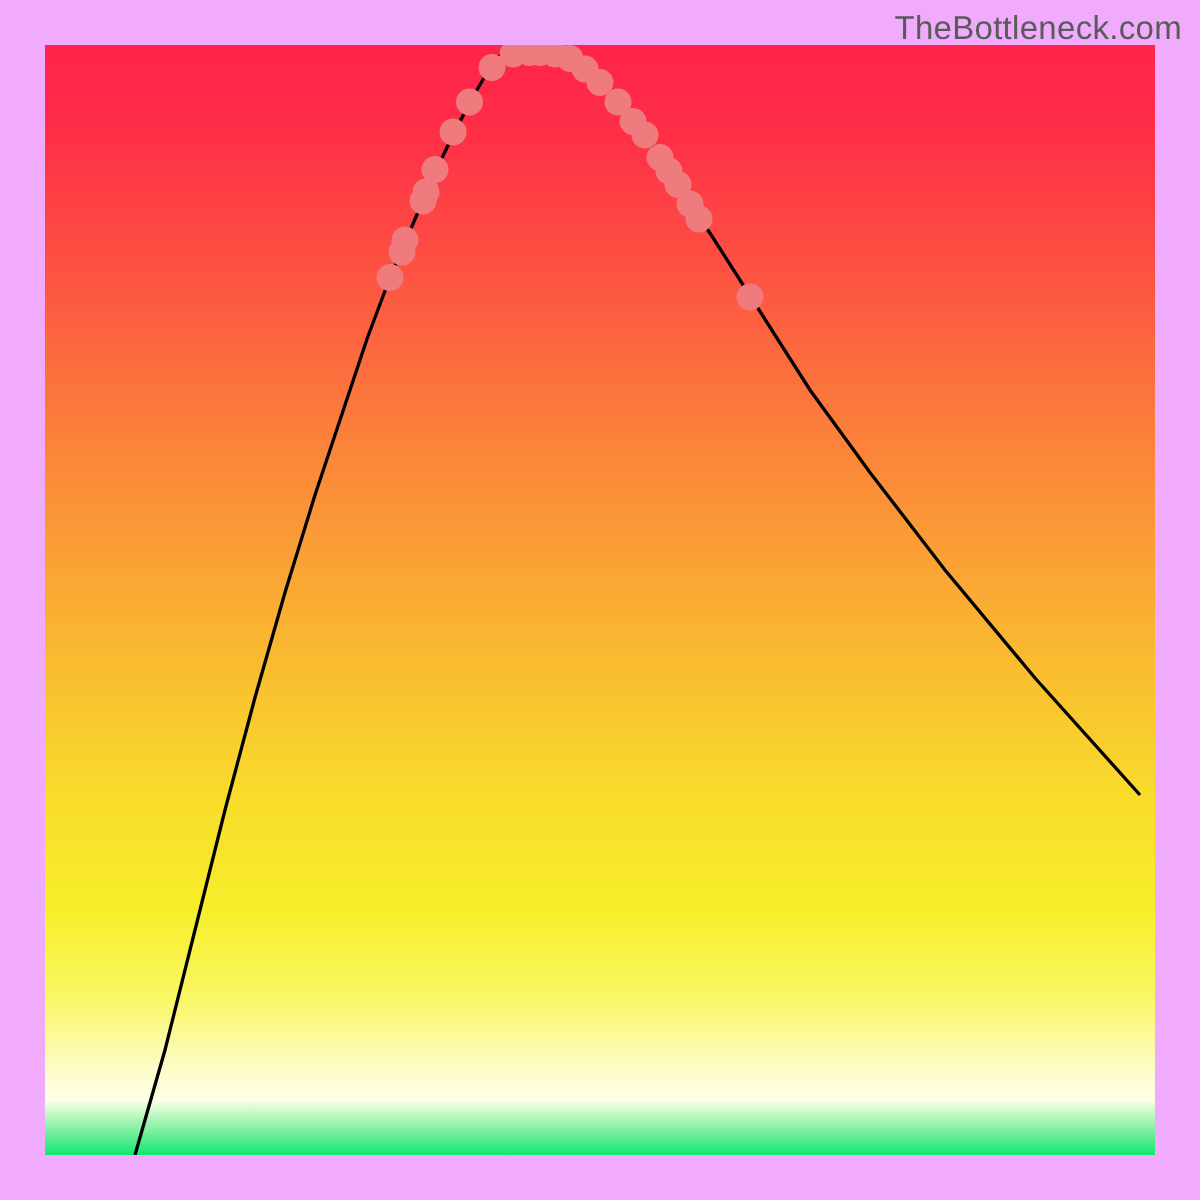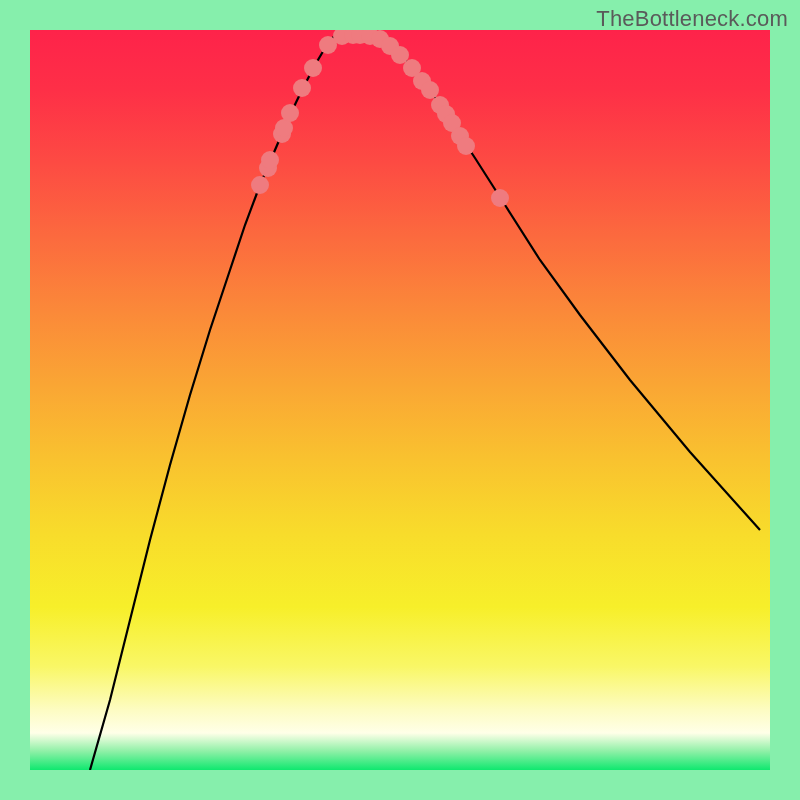--- a/index.html
+++ b/index.html
@@ -8,21 +8,21 @@
     width: 800px;
     height: 800px;
     overflow: hidden;
     font-family: Arial, Helvetica, sans-serif;
     background: #000;
   }
   .frame {
     position: relative;
     width: 800px;
     height: 800px;
-    background: #86efac;
+    background: #f0abfc;
   }
   .plot-area {
     position: absolute;
     left: 30px;
     top: 30px;
     width: 740px;
     height: 740px;
     overflow: hidden;
   }
   .gradient-bg {

